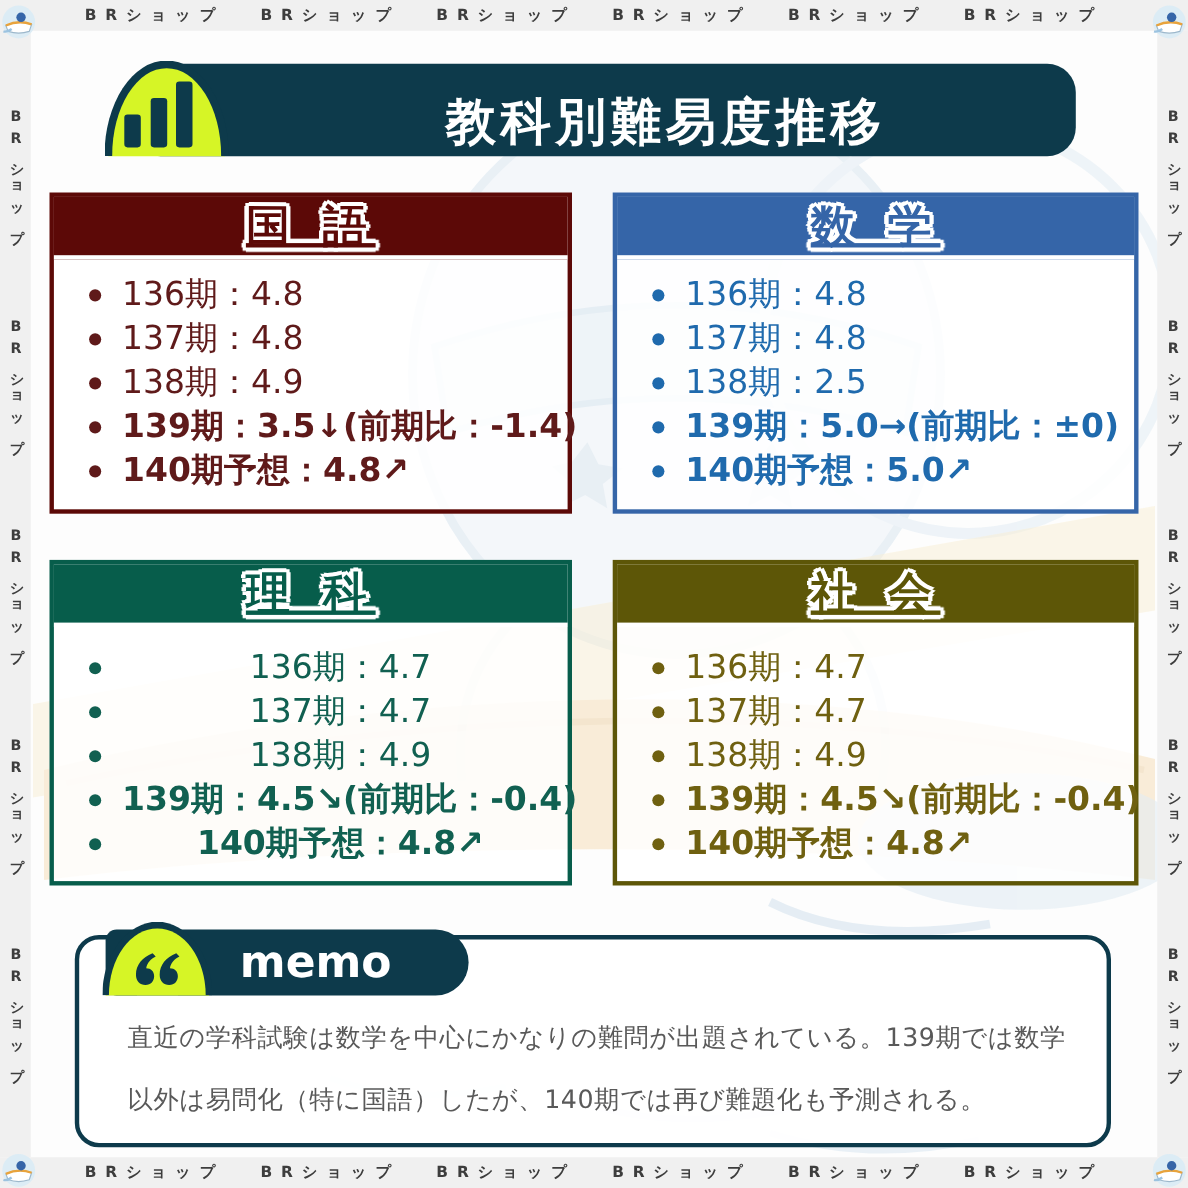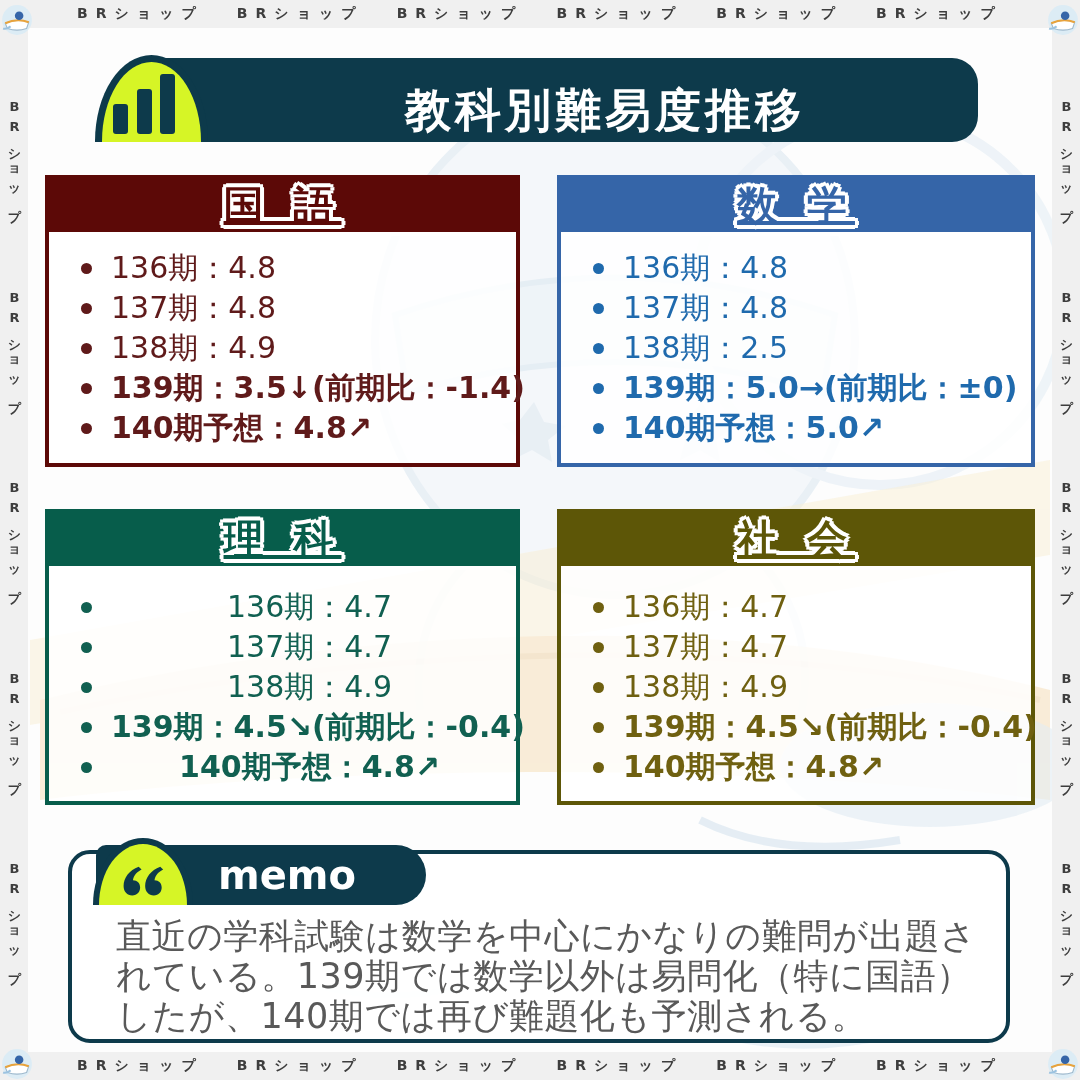--- a/index.html
+++ b/index.html
@@ -58,21 +58,21 @@
   .c3 ul,.c4 ul{padding-top:17px;}
   .card li{position:relative;font-size:30px;line-height:40px;font-weight:500;white-space:nowrap;}
   .c1 li{color:var(--c1text);} .c2 li{color:var(--c2text);}
   .c3 li{color:var(--c3text);} .c4 li{color:var(--c4text);}
   .card li::before{content:"";position:absolute;left:-30px;top:15px;width:11px;height:11px;border-radius:50%;background:currentColor;}
   .card li.b{font-weight:800;}
 
   
   .memo-box{position:absolute;left:68px;top:850px;width:942px;height:193px;background:rgba(255,255,255,0.93);
     border:4px solid var(--teal);border-radius:22px;z-index:3;}
-  .memo-box p{margin:62px 26px 0 44px;font-size:35px;line-height:40px;color:var(--memotext);font-weight:500;letter-spacing:0.5px;}
+  .memo-box p{margin:62px 26px 0 44px;font-size:23px;line-height:56px;color:var(--memotext);font-weight:500;letter-spacing:0.5px;}
   .memo-pill{position:absolute;left:96px;top:845px;width:330px;height:60px;background:var(--teal);
     border-radius:10px 30px 30px 10px;display:flex;align-items:center;z-index:4;}
   .memo-pill span{color:#fff;font-size:40px;font-weight:700;padding-left:122px;}
   .memo-dome{position:absolute;left:93px;top:838px;width:100px;height:67px;background:var(--lime);
     border:6px solid var(--teal);border-bottom:none;border-radius:50px 50px 0 0 / 67px 67px 0 0;
     display:flex;align-items:flex-end;justify-content:center;z-index:5;}
   .quote-svg{fill:var(--teal);margin-bottom:8px;}
 </style>
 </head>
 <body>

